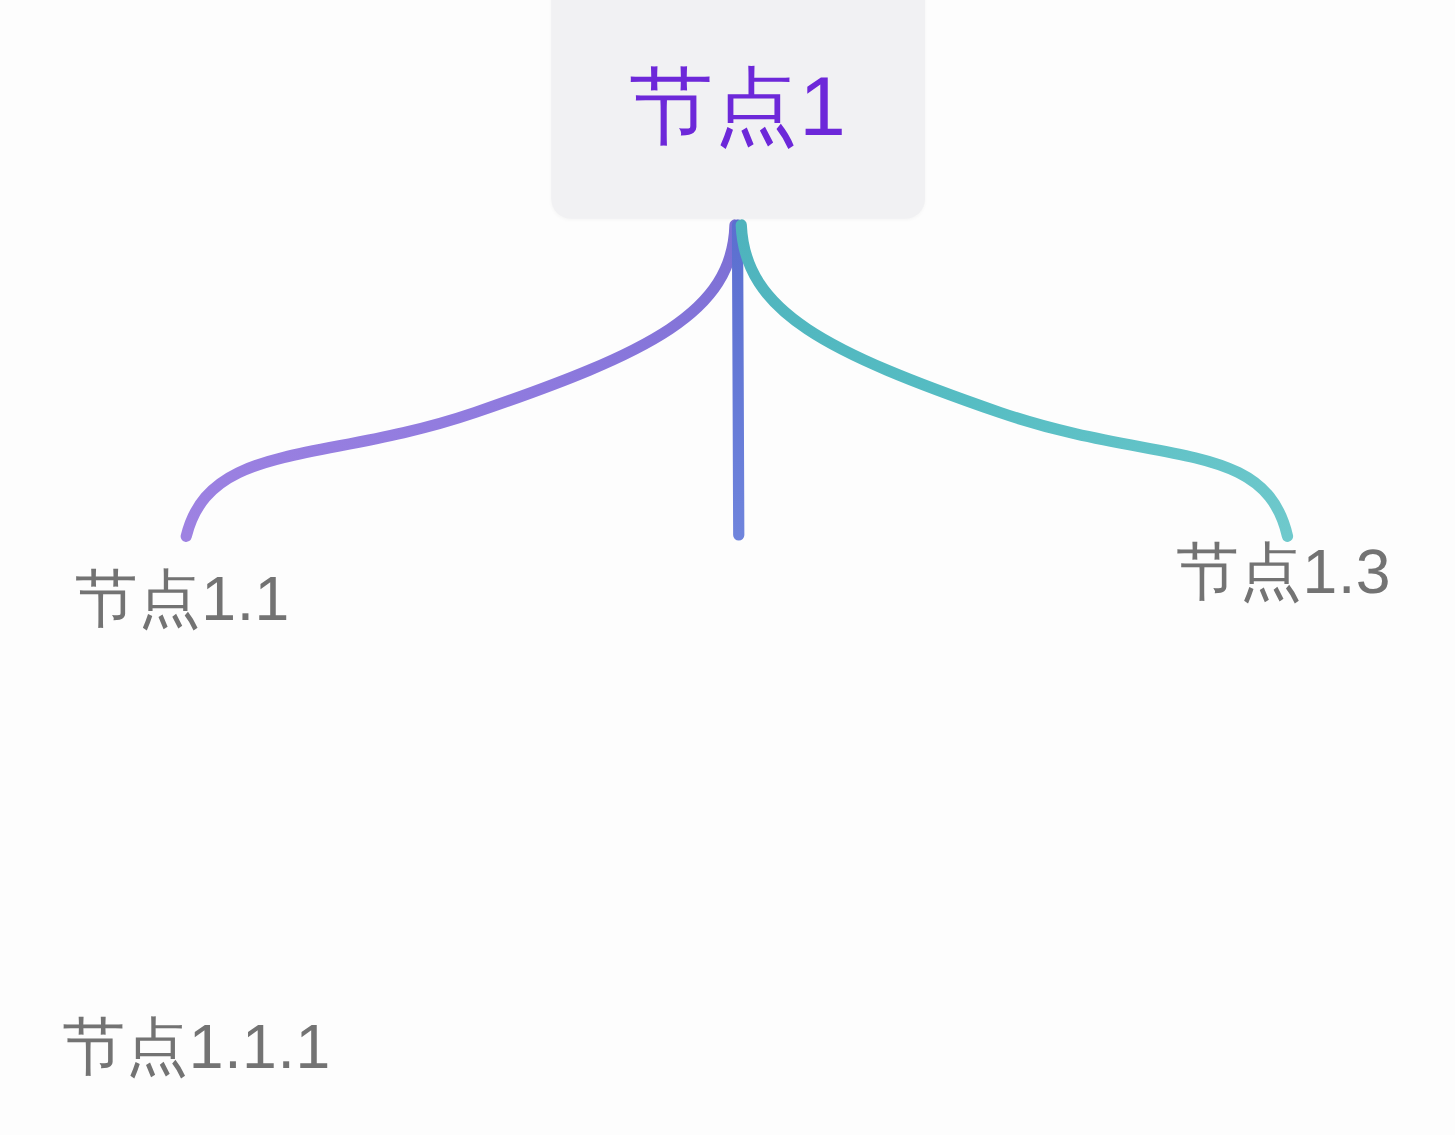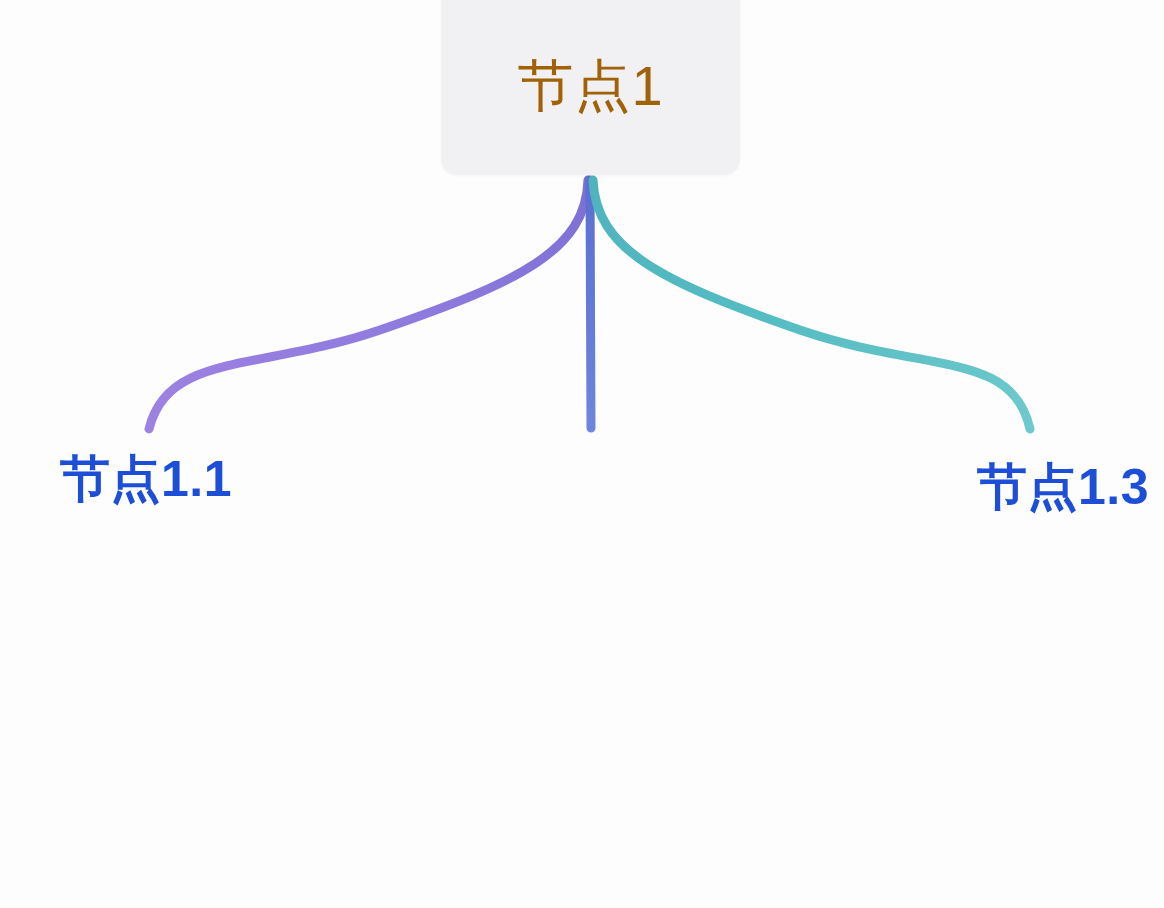--- a/index.html
+++ b/index.html
@@ -20,53 +20,53 @@
     position: absolute;
     left: 0;
     top: 0;
     width: 1164px;
     height: 908px;
     pointer-events: none;
   }
   .node {
     position: absolute;
     white-space: nowrap;
-    color: #1d4ed8;
-    font-weight: 700;
+    color: #737373;
+    font-weight: 400;
     letter-spacing: 0.5px;
   }
   
   .root-card {
     position: absolute;
     left: 441px;
     top: -22px;
     width: 299px;
     height: 197px;
     background: #f1f1f3;
     border-radius: 16px;
     box-shadow: 0 1px 3px rgba(0,0,0,0.035);
     display: flex;
     align-items: center;
     justify-content: center;
   }
   .root-label {
-    font-size: 56px;
+    font-size: 67px;
     line-height: 1;
-    color: #a16207;
+    color: #6d28d9;
     letter-spacing: 1px;
     position: relative;
     top: 9px;
   }
   .child-label {
     font-size: 50px;
     line-height: 1;
   }
   #node-1-1 { left: 60px;  top: 454px; }
   #node-1-2 { left: 503px; top: 454px; }
-  #node-1-3 { left: 941px; top: 462px; margin-left: 36px; }
+  #node-1-3 { left: 941px; top: 432px; }
   #node-1-1-1 { left: 50px; top: 812px; }
 </style>
 </head>
 <body>
 
 <div id="canvas">
 
   <svg id="edges" viewBox="0 0 1164 908" width="1164" height="908" xmlns="http://www.w3.org/2000/svg">
     <defs>
       <linearGradient id="gradPurple" x1="1" y1="0" x2="0" y2="1" gradientUnits="objectBoundingBox">
@@ -104,14 +104,17 @@
 
   <div class="node child-label" id="node-1-1">
     <span>节点1.1</span>
   </div>
 
 
   <div class="node child-label" id="node-1-3">
     <span>节点1.3</span>
   </div>
 
+  <div class="node child-label" id="node-1-1-1">
+    <span>节点1.1.1</span>
+  </div>
 
 </div>
 
 </body></html>

